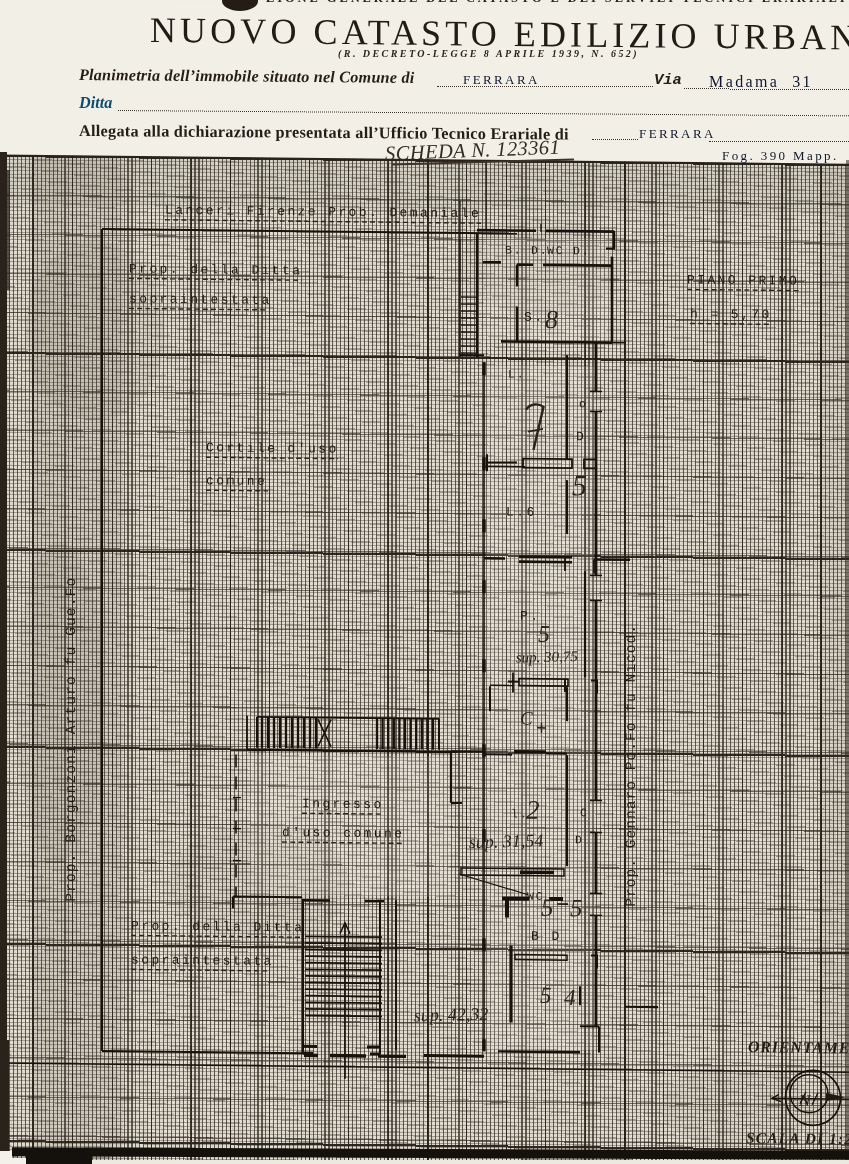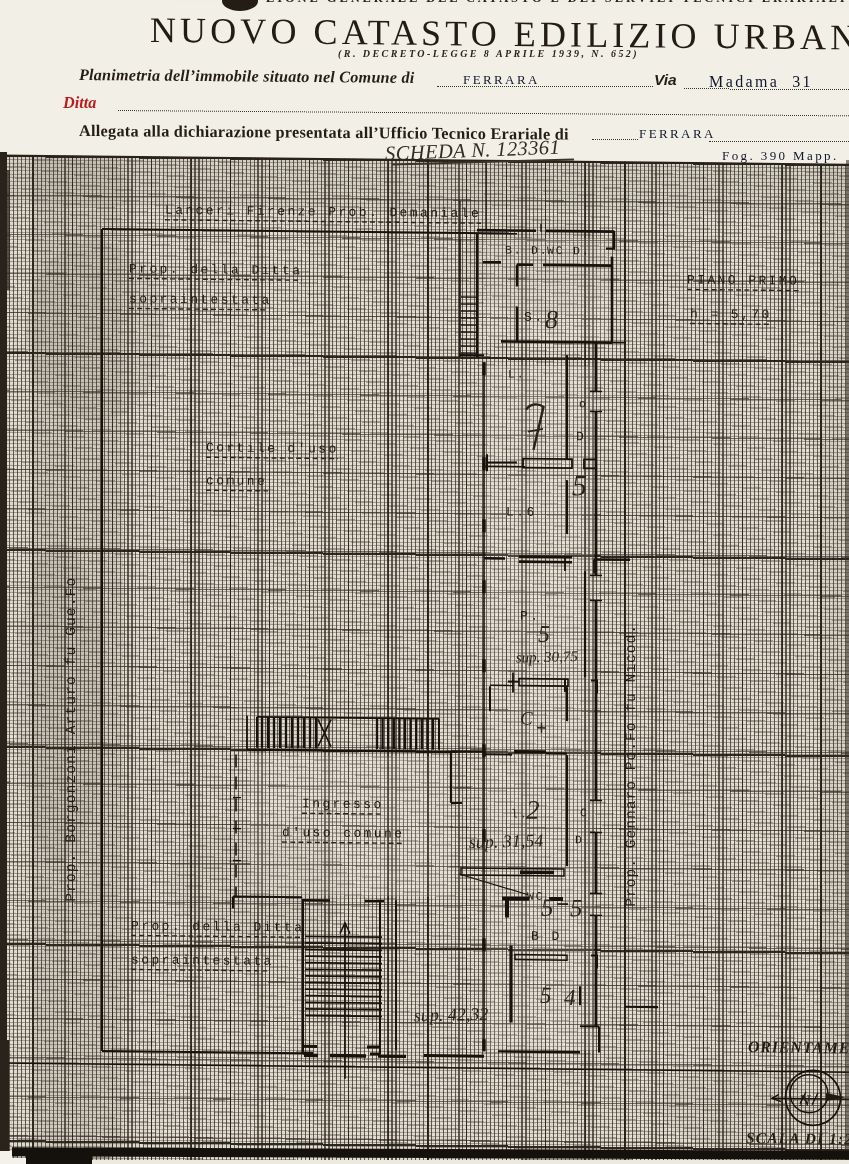--- a/index.html
+++ b/index.html
@@ -322,28 +322,28 @@
     <div class="abs" style="left:222px;top:-9px;font-family:'Liberation Serif',serif;font-weight:bold;font-size:12.5px;letter-spacing:2.9px;color:#2a241d;white-space:nowrap;">ZIONE GENERALE DEL CATASTO E DEI SERVIZI TECNICI ERARIALI</div>
 
     <div class="abs" style="left:178px;top:-9px;width:36px;height:20px;background:#231d16;border-radius:50%;"></div>
 
     <div class="abs" style="left:106px;top:9px;width:740px;transform:skewY(0.62deg);transform-origin:0 0;font-family:'Liberation Serif',serif;font-size:36px;letter-spacing:4.1px;color:#221c15;white-space:nowrap;">NUOVO CATASTO EDILIZIO URBANO</div>
 
     <div class="abs" style="left:294px;top:48px;font-family:'Liberation Serif',serif;font-weight:bold;font-style:italic;font-size:10px;letter-spacing:2.45px;color:#2a241d;white-space:nowrap;">(R. DECRETO-LEGGE 8 APRILE 1939, N. 652)</div>
 
     <div class="abs" style="left:35px;top:66px;font-family:'Liberation Serif',serif;font-weight:bold;font-style:italic;font-size:16.2px;letter-spacing:0.2px;color:#241e17;white-space:nowrap;transform:skewY(0.5deg);transform-origin:0 0;">Planimetria dell’immobile situato nel Comune di</div>
     <div class="abs mono" style="left:419px;top:72px;font-size:13px;letter-spacing:2.4px;">FERRARA</div>
-    <div class="abs" style="left:610px;top:71px;font-family:Liberation Sans, sans-serif;font-weight:bold;font-style:italic;font-size:15.5px;color:#241e17;">Via</div>
+    <div class="abs" style="left:610px;top:71px;font-family:Liberation Mono, monospace;font-weight:bold;font-style:italic;font-size:15.5px;color:#241e17;">Via</div>
     <div class="abs mono" style="left:665px;top:73px;font-size:16px;letter-spacing:2.4px;">Madama&nbsp;&nbsp;31</div>
 
     <div class="abs" style="left:393px;top:86px;width:216px;border-bottom:1.6px dotted #3a332a;"></div>
     <div class="abs" style="left:640px;top:87.5px;width:45px;border-bottom:1.6px dotted #3a332a;"></div>
     <div class="abs" style="left:686px;top:88.5px;width:163px;border-bottom:1.6px dotted #3a332a;"></div>
 
-    <div class="abs" style="left:19px;top:94px;font-family:'Liberation Serif',serif;font-weight:bold;font-style:italic;font-size:16.2px;color:#b91c1c;">Ditta</div>
+    <div class="abs" style="left:35px;top:94px;font-family:'Liberation Serif',serif;font-weight:bold;font-style:italic;font-size:16.2px;color:#0c4a6e;">Ditta</div>
     <div class="abs" style="left:74px;top:110px;width:775px;border-bottom:1.6px dotted #3a332a;transform:skewY(0.42deg);transform-origin:0 0;"></div>
 
     <div class="abs" style="left:35px;top:121px;font-family:'Liberation Serif',serif;font-weight:bold;font-size:16.3px;letter-spacing:0.25px;color:#241e17;white-space:nowrap;transform:skewY(0.42deg);transform-origin:0 0;">Allegata alla dichiarazione presentata all’Ufficio Tecnico Erariale di</div>
     <div class="abs mono" style="left:595px;top:126px;font-size:13px;letter-spacing:2.4px;">FERRARA</div>
     <div class="abs" style="left:548px;top:139px;width:46px;border-bottom:1.6px dotted #3a332a;"></div>
     <div class="abs" style="left:665px;top:141px;width:184px;border-bottom:1.6px dotted #3a332a;"></div>
 
     <div class="abs mono" style="left:678px;top:148px;font-size:13px;letter-spacing:2.4px;">Fog.&nbsp;390&nbsp;Mapp.</div>
     <div class="abs mono" style="left:838px;top:148px;font-size:13px;letter-spacing:2.4px;">9</div>
 

